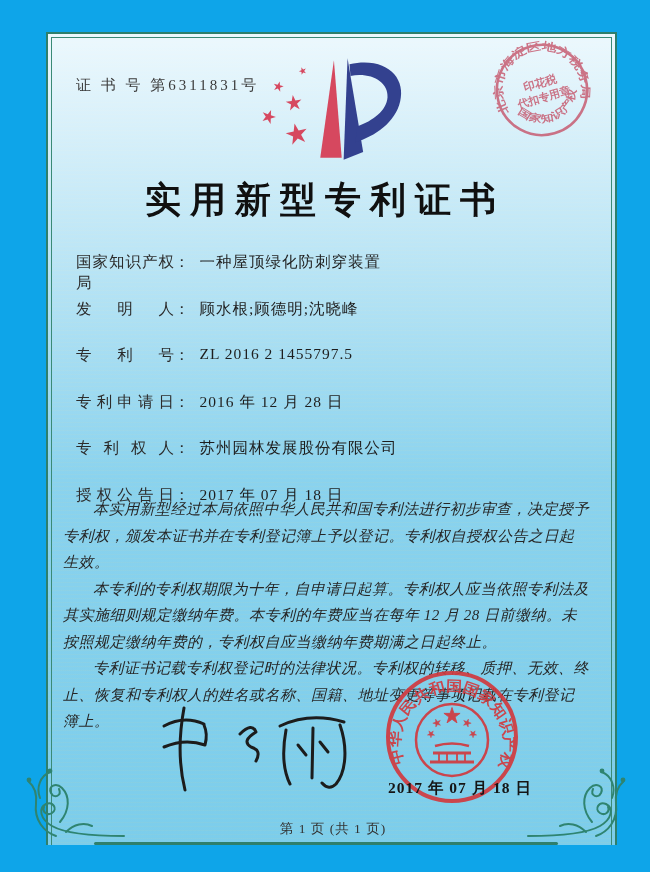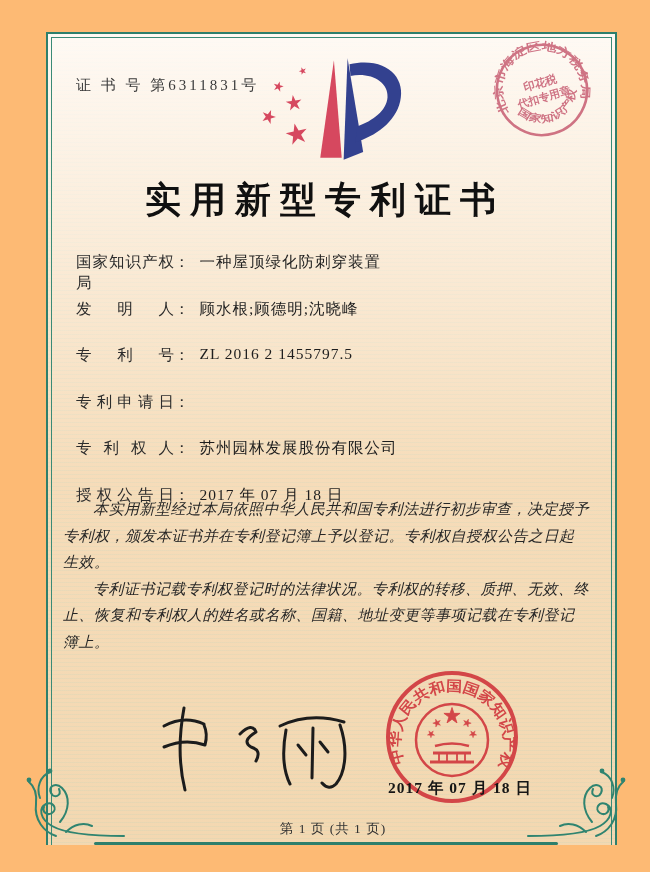--- a/index.html
+++ b/index.html
@@ -1,18 +1,18 @@
 <!DOCTYPE html>
 <html><head>
 <meta charset="utf-8">
 <style>
   * { margin:0; padding:0; box-sizing:border-box; }
   html,body { width:650px; height:872px; background:#f6f6f3; }
   body { font-family:"Liberation Serif","DejaVu Serif",serif; color:#222; }
-  .photo { position:relative; width:650px; height:872px; background:#fdba74; overflow:hidden; }
+  .photo { position:relative; width:650px; height:872px; background:#0ea5e9; overflow:hidden; }
 
   
   .frame {
     position:absolute; left:46px; top:32px; width:571px; height:813px;
     border-top:2px solid #2e7f6c; border-left:2px solid #2e7f6c; border-right:2px solid #2e7f6c;
     background:
       linear-gradient(180deg, rgba(255,255,255,.92) 0%, rgba(240,248,242,.55) 55%, rgba(233,245,237,.5) 100%),
       repeating-linear-gradient(180deg, rgba(108,170,136,.16) 0px, rgba(108,170,136,.16) 1px, transparent 1px, transparent 4px);
   }
   .frame-inner {
@@ -110,35 +110,37 @@
       <span class="fvalue">顾水根;顾德明;沈晓峰</span>
     </div>
     <div class="field">
       <span class="flabel">专利号</span>
         <span class="fcolon">：</span>
       <span class="fvalue">ZL 2016 2 1455797.5</span>
     </div>
     <div class="field">
       <span class="flabel">专利申请日</span>
         <span class="fcolon">：</span>
+      <span class="fvalue">2016 年 12 月 28 日</span>
     </div>
     <div class="field">
       <span class="flabel">专利权人</span>
         <span class="fcolon">：</span>
       <span class="fvalue">苏州园林发展股份有限公司</span>
     </div>
     <div class="field">
       <span class="flabel">授权公告日</span>
         <span class="fcolon">：</span>
       <span class="fvalue">2017 年 07 月 18 日</span>
     </div>
   </div>
 
   <div class="body-text">
     <p>本实用新型经过本局依照中华人民共和国专利法进行初步审查，决定授予专利权，颁发本证书并在专利登记簿上予以登记。专利权自授权公告之日起生效。</p>
+    <p>本专利的专利权期限为十年，自申请日起算。专利权人应当依照专利法及其实施细则规定缴纳年费。本专利的年费应当在每年 12 月 28 日前缴纳。未按照规定缴纳年费的，专利权自应当缴纳年费期满之日起终止。</p>
     <p>专利证书记载专利权登记时的法律状况。专利权的转移、质押、无效、终止、恢复和专利权人的姓名或名称、国籍、地址变更等事项记载在专利登记簿上。</p>
   </div>
 
 
   <svg class="signature" viewBox="0 0 205 100">
     <g fill="none" stroke="#1c1c1c" stroke-width="3" stroke-linecap="round" stroke-linejoin="round">
       <path d="M32,8 C27,35 26,62 33,90"></path>
       <path d="M12,26 Q32,15 52,24"></path>
       <path d="M12,47 Q33,38 53,45 Q56,34 52,25"></path>
       <path d="M88,34 q12,-12 16,-2 q-15,9 -5,15 q11,3 5,14"></path>

